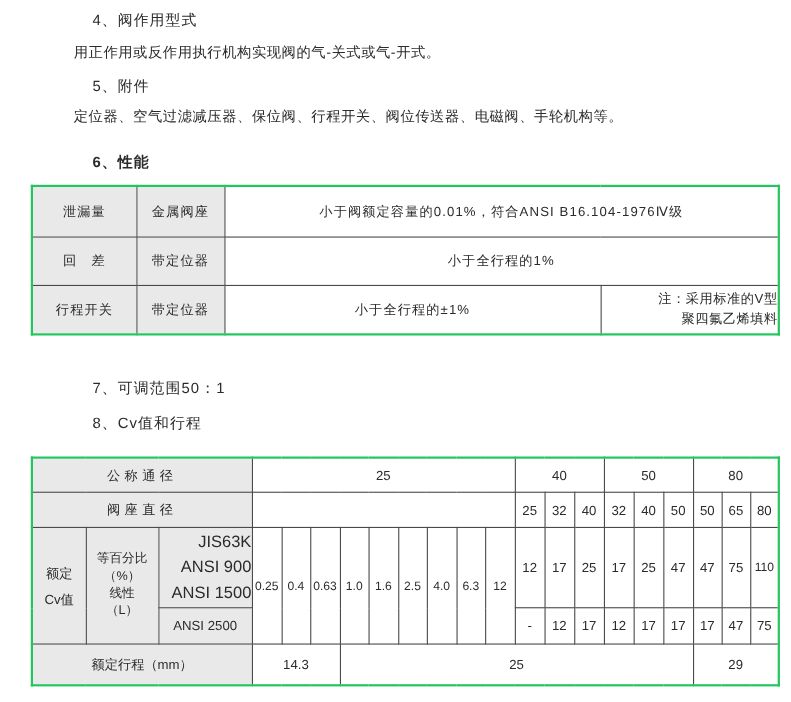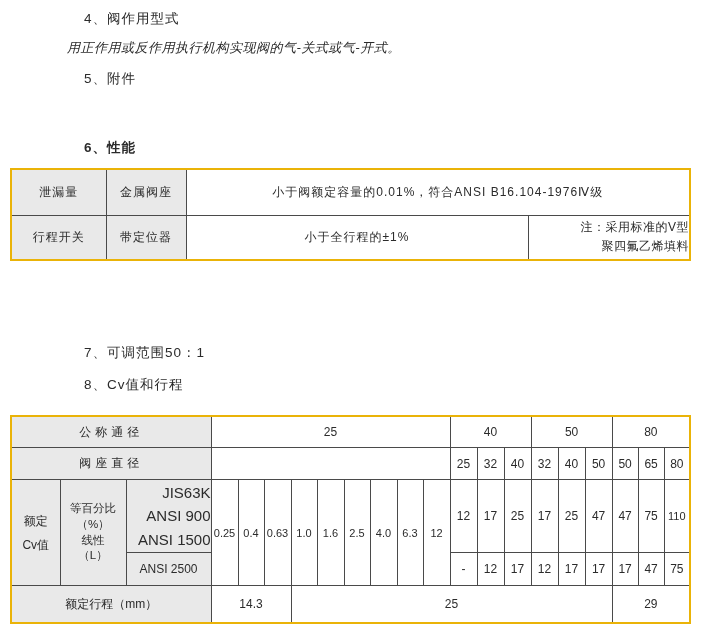--- a/index.html
+++ b/index.html
@@ -3,22 +3,22 @@
 <meta charset="utf-8">
 <style>
   html,body{margin:0;padding:0;background:#ffffff;}
   #canvas{
     position:relative;width:719px;height:638px;background:#ffffff;overflow:hidden;
     font-family:"Liberation Sans","DejaVu Sans",sans-serif;color:#2b2b2b;
   }
   .sec-title{position:absolute;left:44px;font-size:13.5px;letter-spacing:1px;white-space:nowrap;margin-left:40px;}
   .sec-body{position:absolute;left:67px;font-size:13px;letter-spacing:0.5px;white-space:nowrap;}
 
-  table.tbl{position:absolute;left:10px;border-collapse:collapse;table-layout:fixed;
-    border:2px solid #eab308;}
+  table.tbl{position:absolute;left:28px;border-collapse:collapse;table-layout:fixed;
+    border:2px solid #22c55e;}
   table.tbl td{border:1px solid #4a4a4a;text-align:center;vertical-align:middle;
     font-size:12px;padding:0;overflow:hidden;}
   .gray{background:#e9e9e9;}
 
   
   table.perf{width:679px;top:168px;}
   table.perf td{letter-spacing:1px;}
   table.perf .note{text-align:right;padding-left:12px;letter-spacing:0.5px;line-height:1.6;}
   table.perf .note .l2{padding-left:26px;}
 
@@ -35,36 +35,42 @@
   .lbl-rated div{line-height:2.0;font-size:12px;}
   .lbl-char div{line-height:1.35;font-size:11.5px;}
   .lbl-pres div{line-height:1.55;font-size:15px;text-align:right;}
 </style>
 </head>
 <body>
 
 <div id="canvas">
 
   <div class="sec-title" style="top:10px;">4、阀作用型式</div>
-  <div class="sec-body" style="top:39px;font-style:italic;">用正作用或反作用执行机构实现阀的气-关式或气-开式。</div>
+  <div class="sec-body" style="top:39px;">用正作用或反作用执行机构实现阀的气-关式或气-开式。</div>
   <div class="sec-title" style="top:70px;">5、附件</div>
+  <div class="sec-body" style="top:97px;">定位器、空气过滤减压器、保位阀、行程开关、阀位传送器、电磁阀、手轮机构等。</div>
   <div class="sec-title" style="top:139px;font-weight:bold;">6、性能</div>
 
   <table class="tbl perf">
     <colgroup>
         <col style="width:95px">
         <col style="width:80px">
         <col style="width:342px">
         <col style="width:162px">
       </colgroup>
     <tbody>
         <tr style="height:46px;">
       <td class="gray">泄漏量</td>
       <td class="gray">金属阀座</td>
       <td colspan="2">小于阀额定容量的0.01%，符合ANSI B16.104-1976Ⅳ级</td>
+    </tr>
+    <tr style="height:44px;">
+      <td class="gray">回　差</td>
+      <td class="gray">带定位器</td>
+      <td colspan="2">小于全行程的1%</td>
     </tr>
     <tr style="height:45px;">
       <td class="gray">行程开关</td>
       <td class="gray">带定位器</td>
       <td>小于全行程的±1%</td>
       <td class="note">
         <div>注：采用标准的V型</div>
         <div class="l2">聚四氟乙烯填料</div>
       </td>
     </tr>

